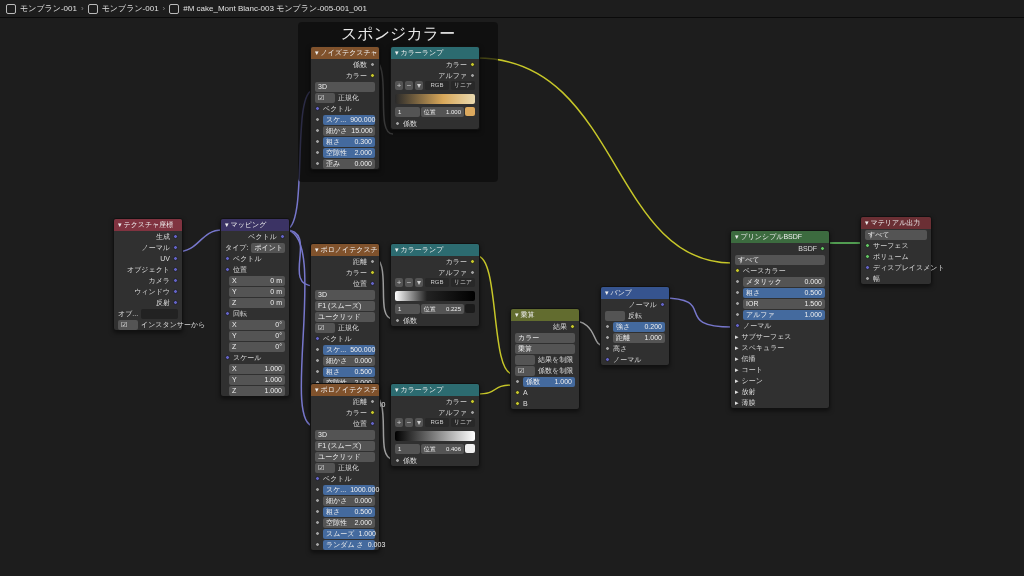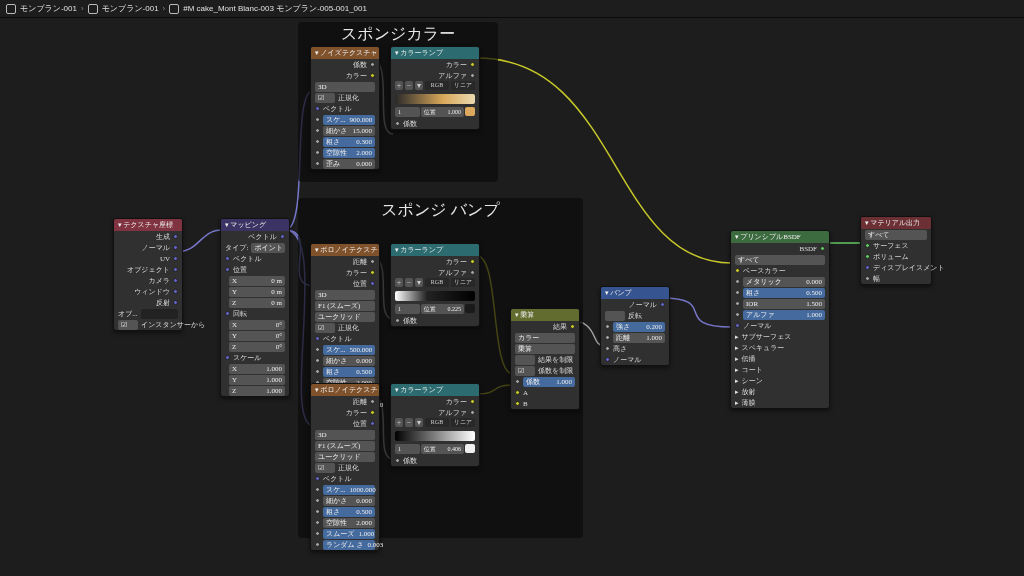--- a/index.html
+++ b/index.html
@@ -18,21 +18,21 @@
     display: flex;
     align-items: center;
     padding: 0 6px;
     gap: 4px;
     background: #1d1d1d;
     border-bottom: 1px solid #0a0a0a;
   }
   .crumb { display: flex; align-items: center; gap: 4px; color: #e0e0e0; }
   .crumb-ico { width: 10px; height: 10px; border: 1px solid #bbb; border-radius: 2px; display:inline-block;}
   .crumb-sep { color: #888; }
-  .canvas { position: absolute; left:0; top:18px; width:812px; height:558px;font-family:Liberation Serif, serif; }
+  .canvas { position: absolute; left:0; top:18px; width:812px; height:558px; }
   svg.wires { position:absolute; left:0; top:0; width:1024px; height:558px; pointer-events:none;}
   .frame {
     position: absolute;
     background: rgba(12,12,12,0.7);
     border-radius: 4px;
     padding-top: 20px;
   }
   .frame-title {
     position: absolute; top: 2px; left: 0; right:0;
     text-align: center; font-size: 16px; color: #e8e8e8;
@@ -132,23 +132,20 @@
   <path d="M477 376 C 500 376 490 367 513 367" stroke="#c7c729" stroke-width="1.5" fill="none"></path>
   <path d="M567 302 C 600 302 590 328 604 328" stroke="#a1a1a1" stroke-width="1.5" fill="none"></path>
   <path d="M662 280 C 720 280 670 309 732 309" stroke="#7777cc" stroke-width="1.5" fill="none"></path>
   <path d="M827 225 C 850 225 840 225 862 225" stroke="#63c763" stroke-width="1.5" fill="none"></path>
 </svg>
 
 <div class="frame" style="left:298px; top:4px; width:200px; height:160px;">
   <div class="frame-title">スポンジカラー</div>
 </div>
 
-<div class="frame" style="left:298px; top:180px; width:285px; height:340px;">
-  <div class="frame-title">スポンジ バンプ</div>
-</div>
 
 <div class="node" style="left:113px; top:200px; width:66px;">
   <div class="node-hd hd-red">▾ <span>テクスチャ座標</span></div>
   <div class="row r">
         <span>生成</span>
         <span class="sock vec"></span>
       </div>
   <div class="row r">
         <span>ノーマル</span>
         <span class="sock vec"></span>

